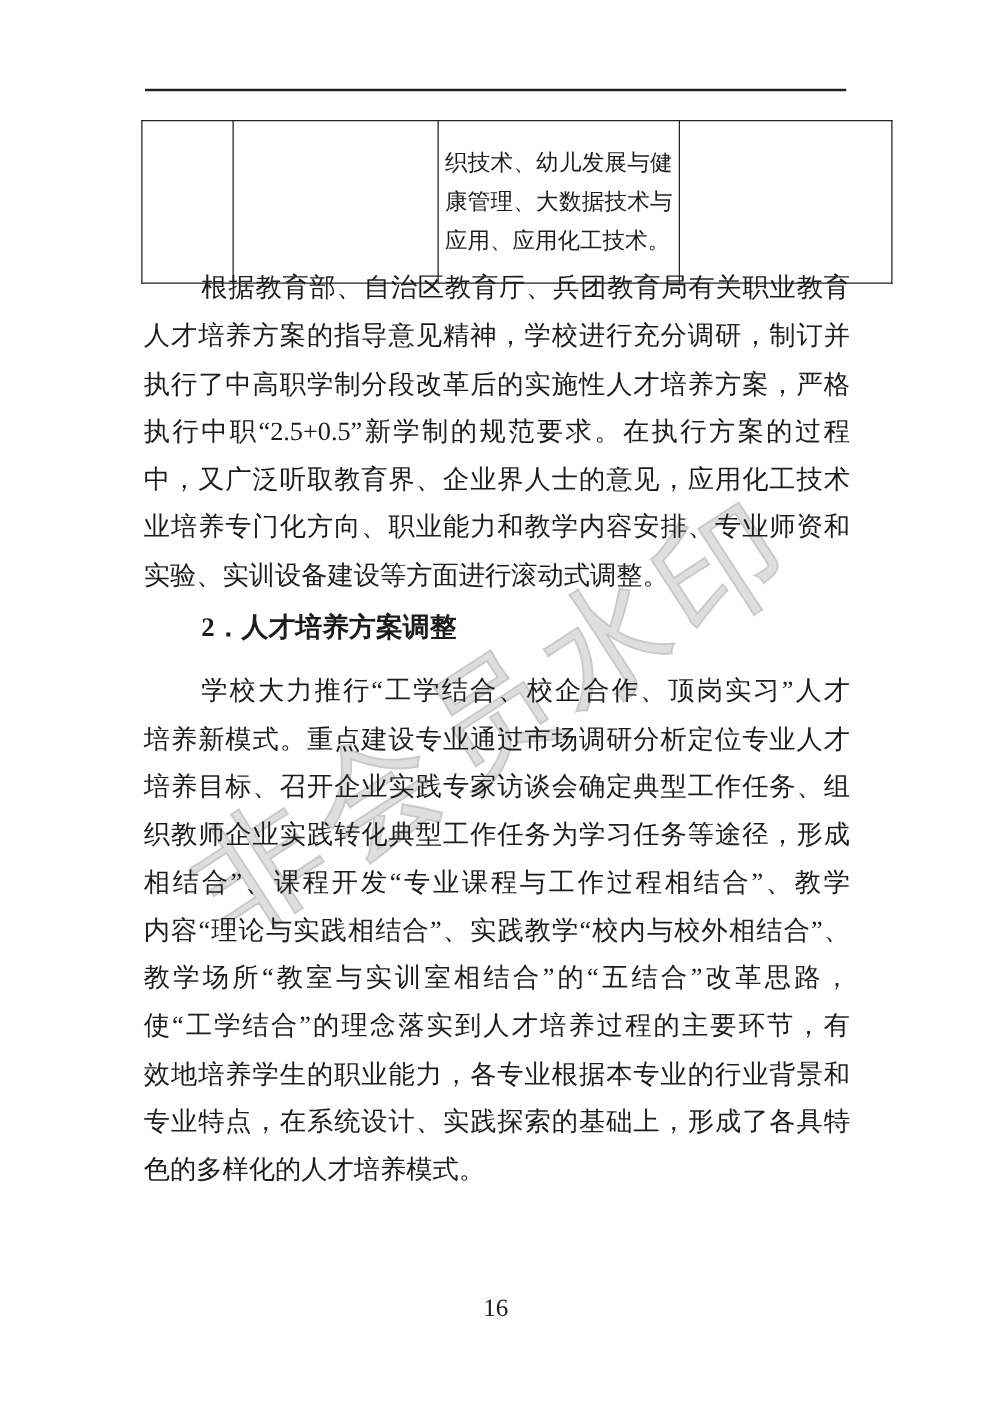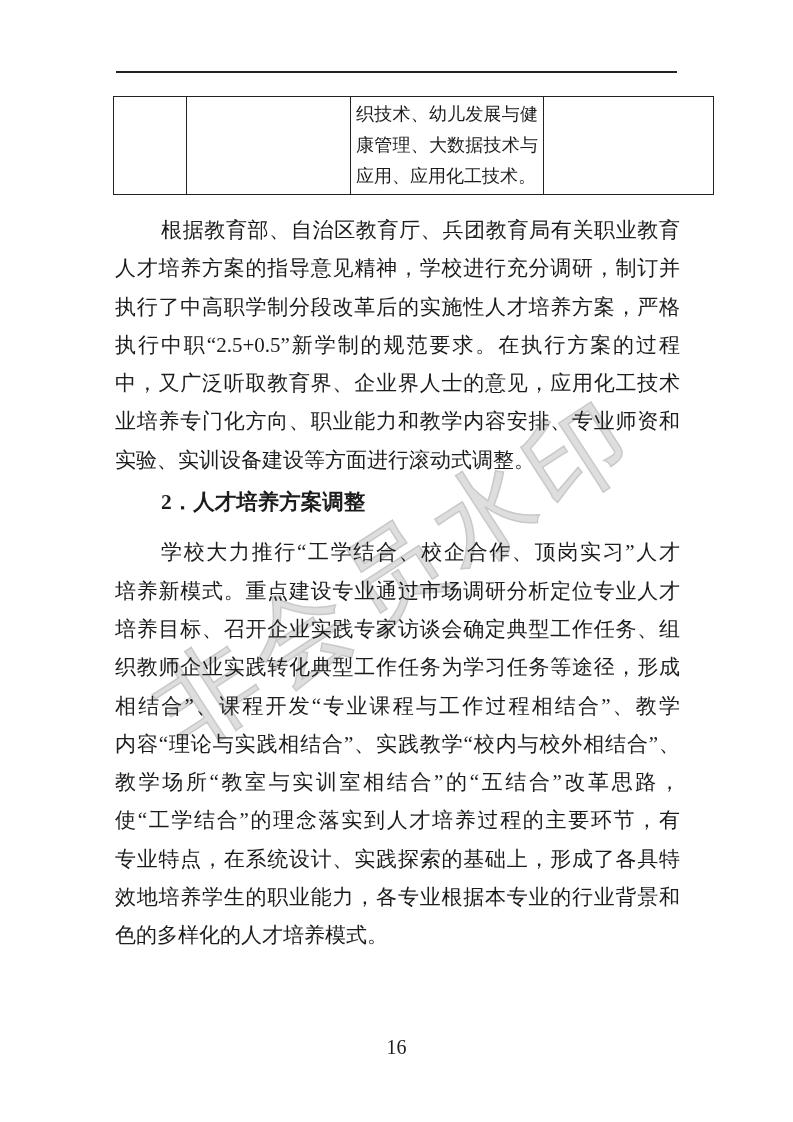--- a/index.html
+++ b/index.html
@@ -30,21 +30,21 @@
   .ctable {
     position: absolute;
     left: 113px;
     top: 96px;
     border-collapse: collapse;
     table-layout: fixed;
   }
   .ctable td {
     border: 1px solid #222222;
     vertical-align: top;
-    padding: 2px 5px;
+    padding: 18px 5px;
     height: 89px;
   }
   .col1 { width: 62px; }
   .col2 { width: 153px; }
   .col3 { width: 182px; }
   .col4 { width: 159px; }
   .tline {
     font-size: 18px;
     line-height: 31px;
     white-space: nowrap;
@@ -134,21 +134,21 @@
 
     <div>
       <div class="line first j">学校大力推行“工学结合、校企合作、顶岗实习”人才</div>
       <div class="line j">培养新模式。重点建设专业通过市场调研分析定位专业人才</div>
       <div class="line j">培养目标、召开企业实践专家访谈会确定典型工作任务、组</div>
       <div class="line j">织教师企业实践转化典型工作任务为学习任务等途径，形成</div>
       <div class="line j">相结合”、课程开发“专业课程与工作过程相结合”、教学</div>
       <div class="line j">内容“理论与实践相结合”、实践教学“校内与校外相结合”、</div>
       <div class="line j">教学场所“教室与实训室相结合”的“五结合”改革思路，</div>
       <div class="line j">使“工学结合”的理念落实到人才培养过程的主要环节，有</div>
+      <div class="line j">效地培养学生的职业能力，各专业根据本专业的行业背景和</div>
       <div class="line j">专业特点，在系统设计、实践探索的基础上，形成了各具特</div>
-      <div class="line j">效地培养学生的职业能力，各专业根据本专业的行业背景和</div>
       <div class="line">色的多样化的人才培养模式。</div>
     </div>
   </div>
 
   <div class="page-number">16</div>
 
 </div>
 
 </body></html>

